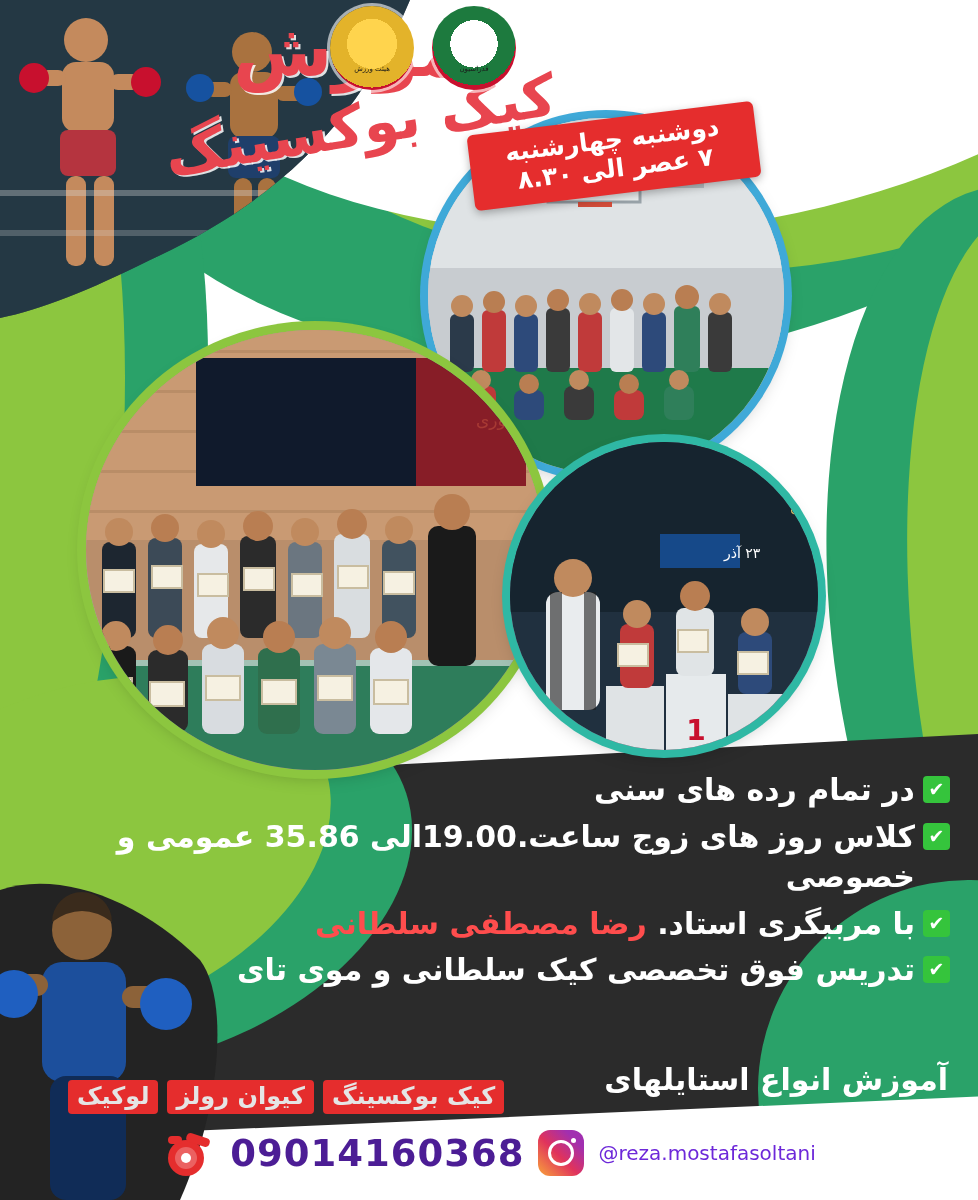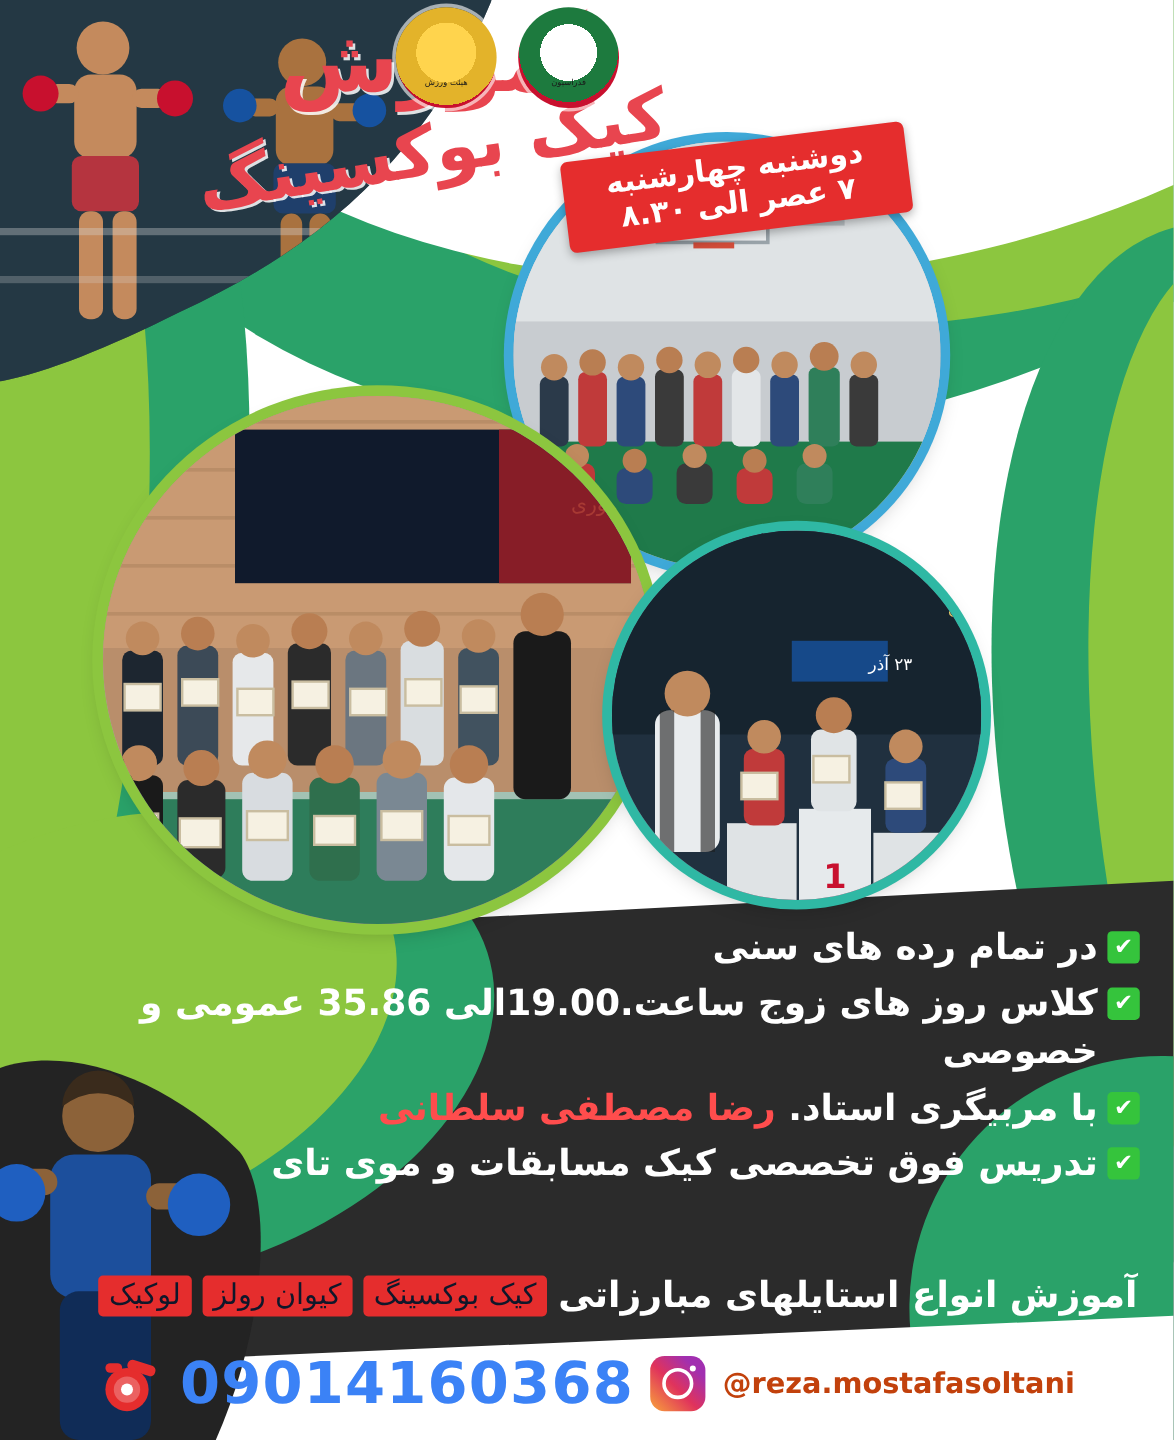--- a/index.html
+++ b/index.html
@@ -265,23 +265,23 @@
     direction: rtl;
     z-index: 16;
   }
   .styles-label {
     font-size: 30px;
     font-weight: bold;
     color: #ffffff;
   }
   .style-tag {
     background: #e52d2d;
-    color: #0f172a;
+    color: #e5e5e5;
     font-size: 24px;
-    font-weight: normal;
+    font-weight: bold;
     padding: 2px 9px 4px;
     border-radius: 4px;
     white-space: nowrap;
   }
 
   
   .contact {
     position: absolute;
     bottom: 12px; left: 0; right: 0;
     height: 70px;
@@ -291,23 +291,23 @@
     gap: 14px;
     z-index: 18;
     direction: ltr;
   }
   .phone-icon {
     width: 54px; height: 54px;
     position: relative;
     flex: none;
   }
   .phone-number {
-    font-size: 48px;
+    font-size: 37px;
     font-weight: bold;
-    color: #3b82f6;
+    color: #4c1d95;
     letter-spacing: 1px;
     font-family: "DejaVu Sans", "Liberation Sans", sans-serif;
   }
   .ig-icon {
     width: 46px; height: 46px;
     border-radius: 12px;
     background: linear-gradient(45deg,#f9a43a,#e0335c 45%,#a12fb0 80%);
     position: relative;
     flex: none;
   }
@@ -321,23 +321,23 @@
   }
   .ig-icon::after {
     content: "";
     position: absolute;
     width: 5px; height: 5px;
     background: #fff;
     border-radius: 50%;
     top: 8px; right: 8px;
   }
   .ig-handle {
-    font-size: 24px;
-    font-weight: bold;
-    color: #c2410c;
+    font-size: 20px;
+    font-weight: normal;
+    color: #6d28d9;
   }
 </style>
 </head>
 <body>
 
 <div class="poster">
 
   <div class="bg-base">
     <div class="swoosh sw-green-top-right"></div>
     <div class="swoosh sw-lightgreen-top-right"></div>
@@ -606,21 +606,21 @@
     <div class="feature-row">
       <span class="check">✔</span>
       <span class="feature-text">کلاس روز های زوج ساعت.19.00الی 35.86 عمومی و خصوصی</span>
     </div>
     <div class="feature-row">
       <span class="check">✔</span>
       <span class="feature-text"><span>با مربیگری استاد. </span><span class="red">رضا مصطفی سلطانی</span></span>
     </div>
     <div class="feature-row">
       <span class="check">✔</span>
-      <span class="feature-text">تدریس فوق تخصصی کیک مسابقات و موی تای</span>
+      <span class="feature-text">تدریس فوق تخصصی کیک سلطانی و موی تای</span>
     </div>
   </div>
 
   <div class="styles-row">
     <span class="styles-label">آموزش انواع استایلهای مبارزاتی</span>
     <span class="style-tag">کیک بوکسینگ</span>
     <span class="style-tag">کیوان رولز</span>
     <span class="style-tag">لوکیک</span>
   </div>
 

